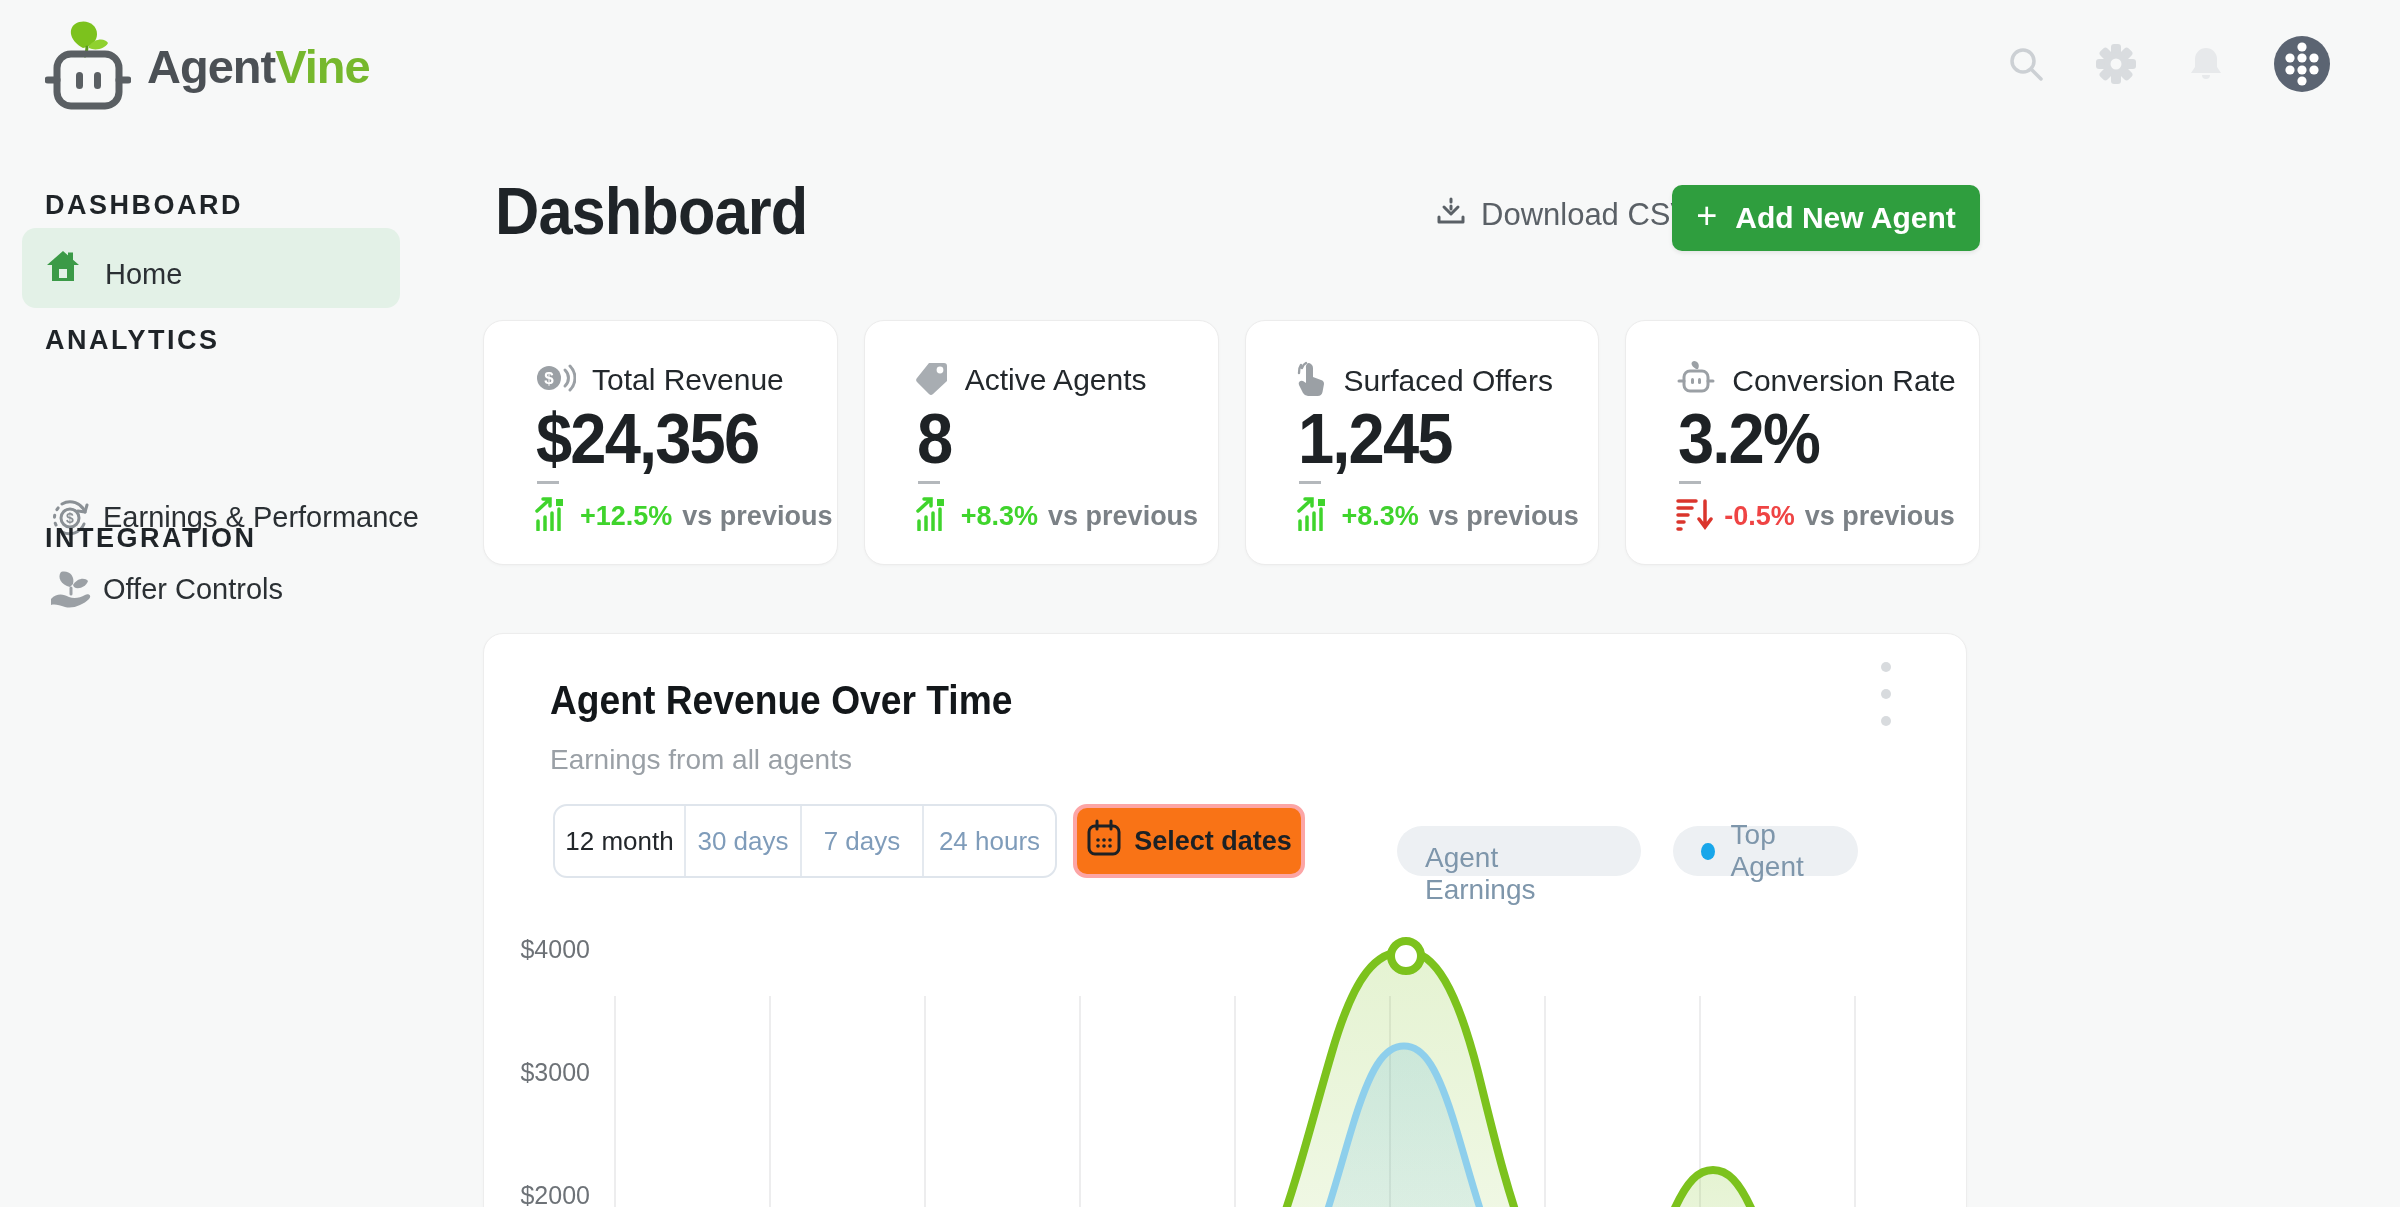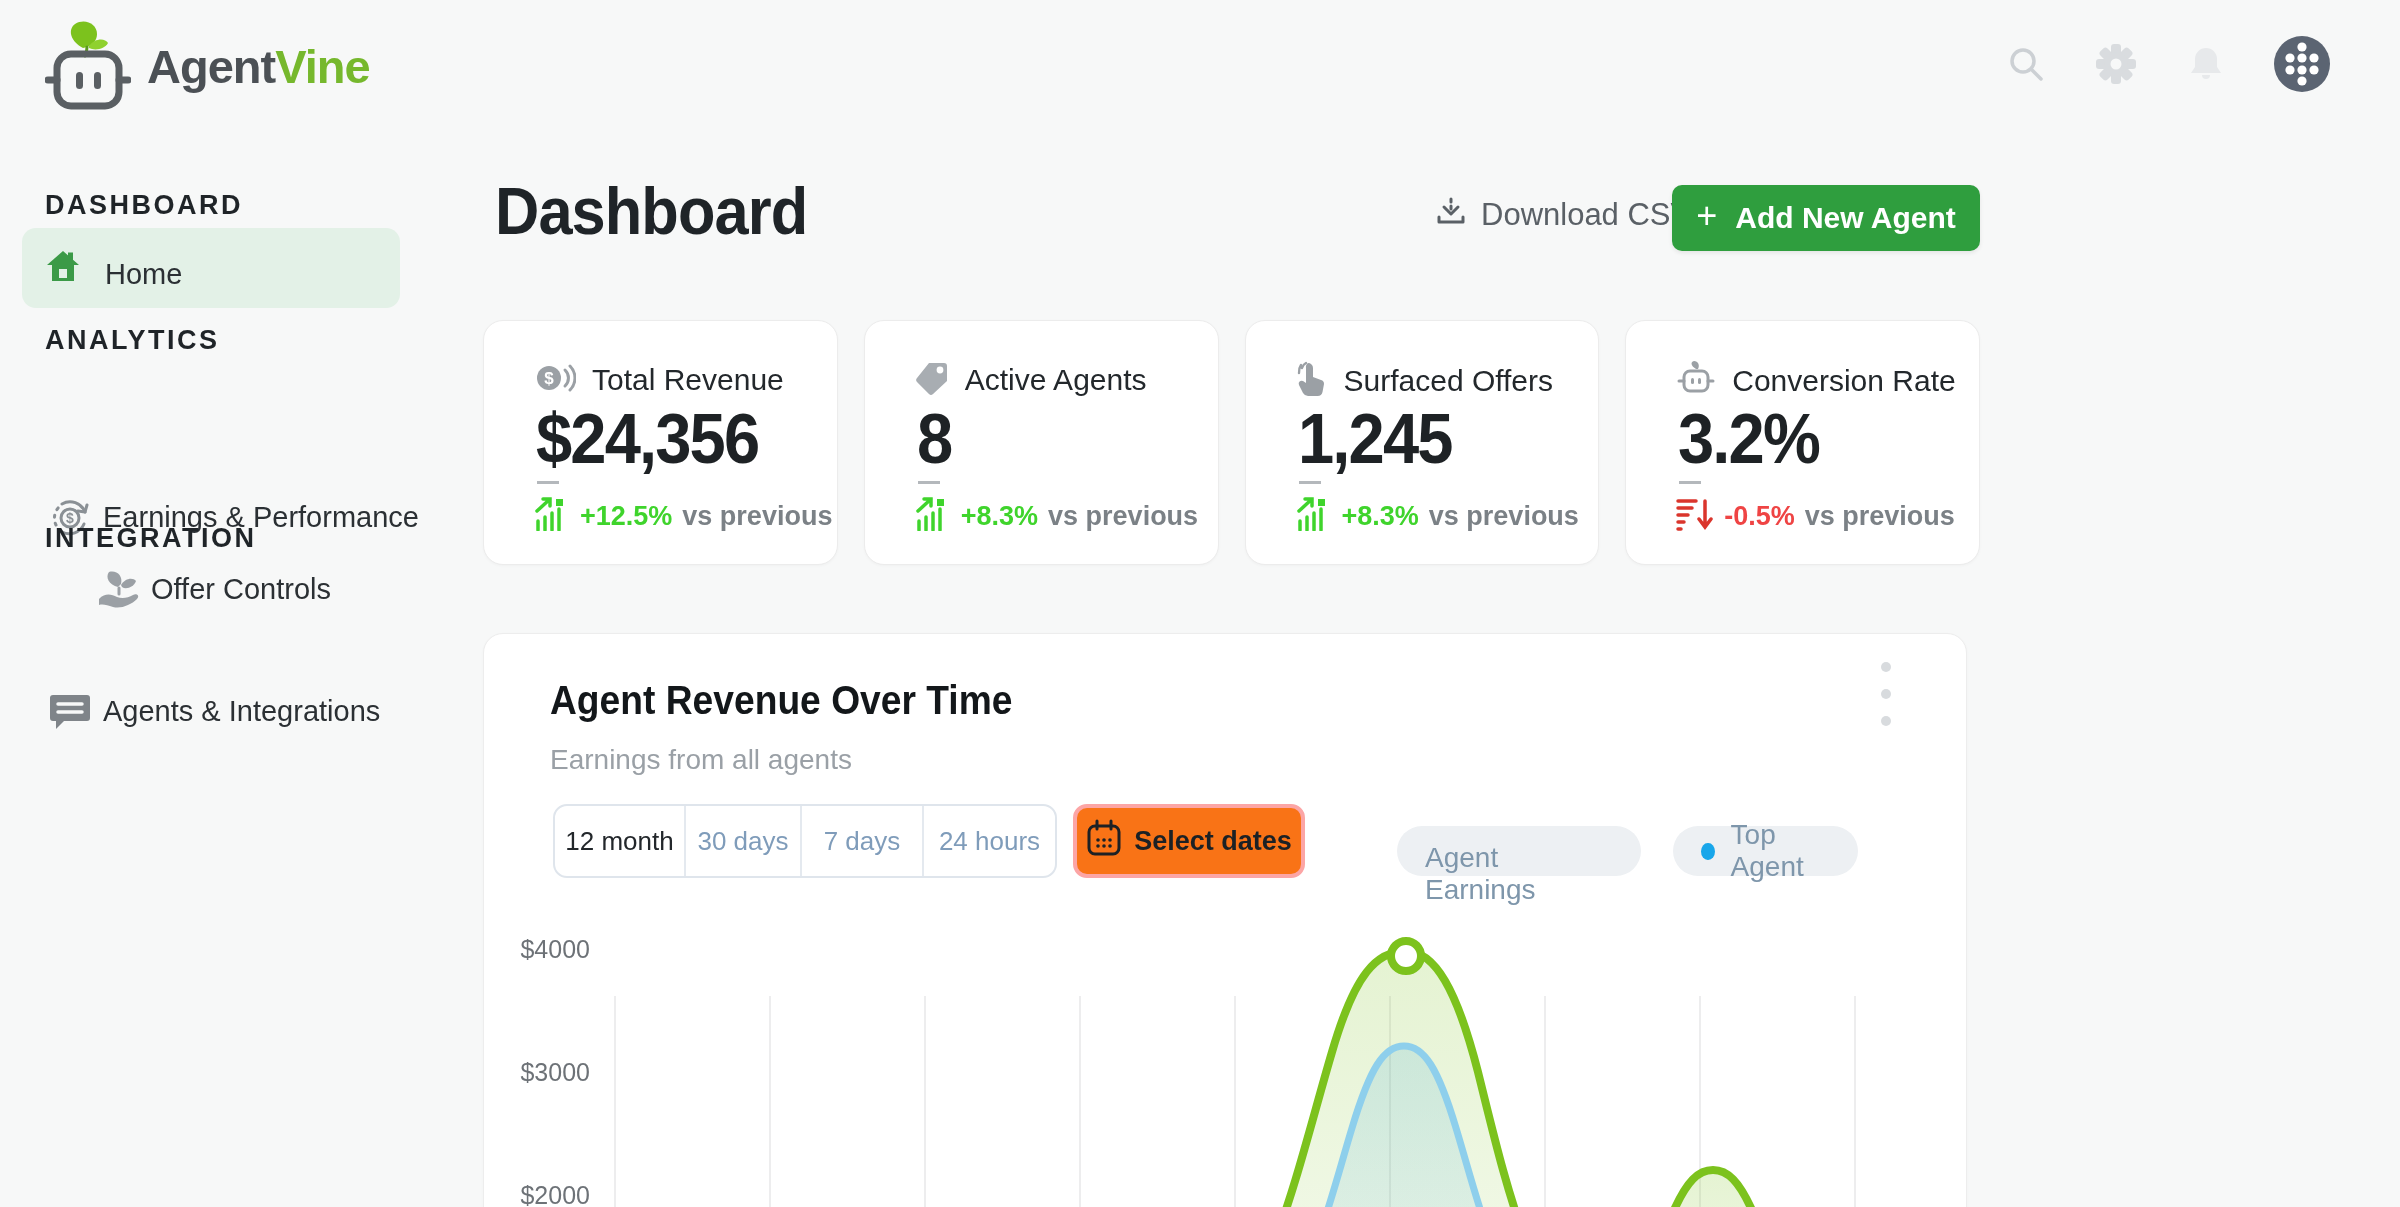--- a/index.html
+++ b/index.html
@@ -167,44 +167,34 @@
         <path d="M15 10 A16 16 0 0 1 38 18"></path>
         <path d="M38 18 l2 -7 M38 18 l-7 -1"></path>
         <path d="M37 30 A16 16 0 0 1 15 38"></path>
         <circle cx="23" cy="24" r="9"></circle>
         <text x="23" y="29" font-size="14" font-weight="bold" fill="#8a9095" stroke="none" text-anchor="middle">$</text>
       </svg>
     </span>
     <span class="txt">Earnings &amp; Performance</span>
   </div>
 
-  <div class="side-item plain-item" style="left:0; top:440px; height:48px;padding-left:48px;">
+  <div class="side-item plain-item" style="left:0; top:440px; height:48px;">
     <span class="ic">
       <svg width="46" height="44" viewBox="0 0 46 44" fill="#9ba0a5">
         <path d="M23 20 C14 18 10 10 14 5 C22 3 28 9 26 17 Z"></path>
         <path d="M26 18 C30 11 38 10 41 14 C39 20 31 23 27 20 Z"></path>
         <path d="M24 21 v6" stroke="#9ba0a5" stroke-width="3" fill="none" stroke-linecap="round"></path>
         <path d="M4 32 C10 26 16 27 22 30 C27 32 33 31 38 28 C42 26 45 29 42 32 C36 38 26 42 18 40 C12 38 8 37 4 38 Z"></path>
       </svg>
     </span>
     <span class="txt">Offer Controls</span>
   </div>
 
   <div class="sec-label" style="top:398px;">INTEGRATION</div>
 
-  <div class="side-item plain-item" style="left:0; top:562px; height:48px;">
-    <span class="ic">
-      <svg width="44" height="44" viewBox="0 0 44 44">
-        <path d="M5 6 h34 a3 3 0 0 1 3 3 v20 a3 3 0 0 1 -3 3 H16 l-8 8 v-8 H5 a3 3 0 0 1 -3 -3 V9 a3 3 0 0 1 3 -3 Z" fill="#7f8489"></path>
-        <line x1="10" y1="15" x2="34" y2="15" stroke="#f7f8f8" stroke-width="3.5" stroke-linecap="round"></line>
-        <line x1="10" y1="23" x2="34" y2="23" stroke="#f7f8f8" stroke-width="3.5" stroke-linecap="round"></line>
-      </svg>
-    </span>
-    <span class="txt">Agents &amp; Integrations</span>
-  </div>
 </nav>
 
 <main class="abs main">
 
   <h1 class="abs page-title"><span class="cond">Dashboard</span></h1>
 
   <div class="abs dl-link">
     <span>
       <svg width="32" height="32" viewBox="0 0 32 32" fill="none" stroke="#5a6066" stroke-width="3" stroke-linecap="round" stroke-linejoin="round">
         <line x1="16" y1="4" x2="16" y2="18" stroke-dasharray="3 4"></line>

